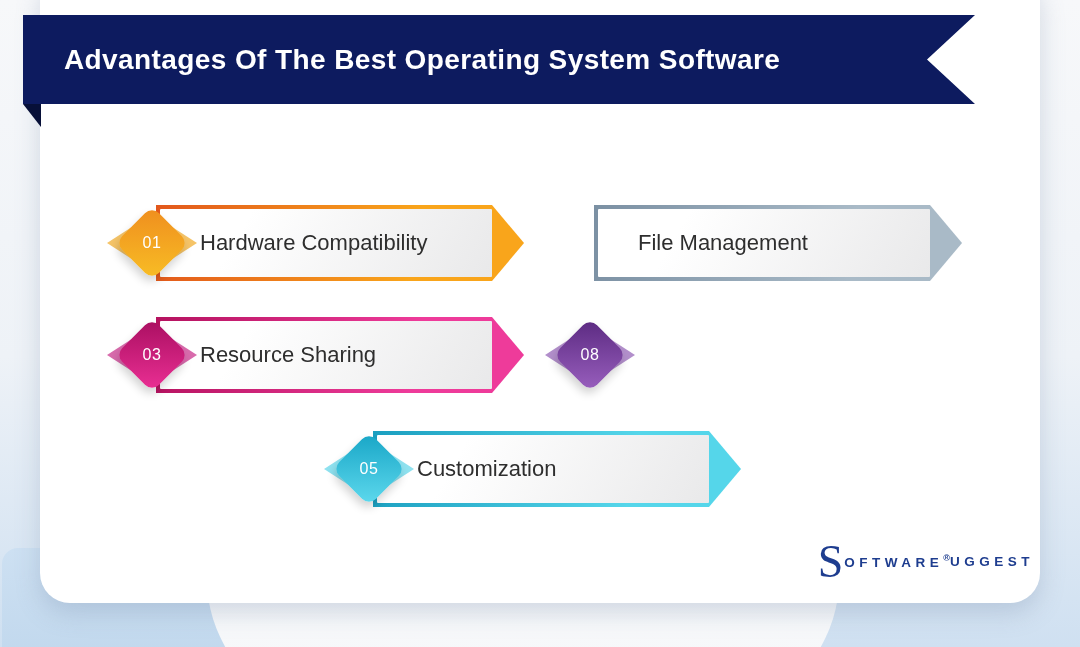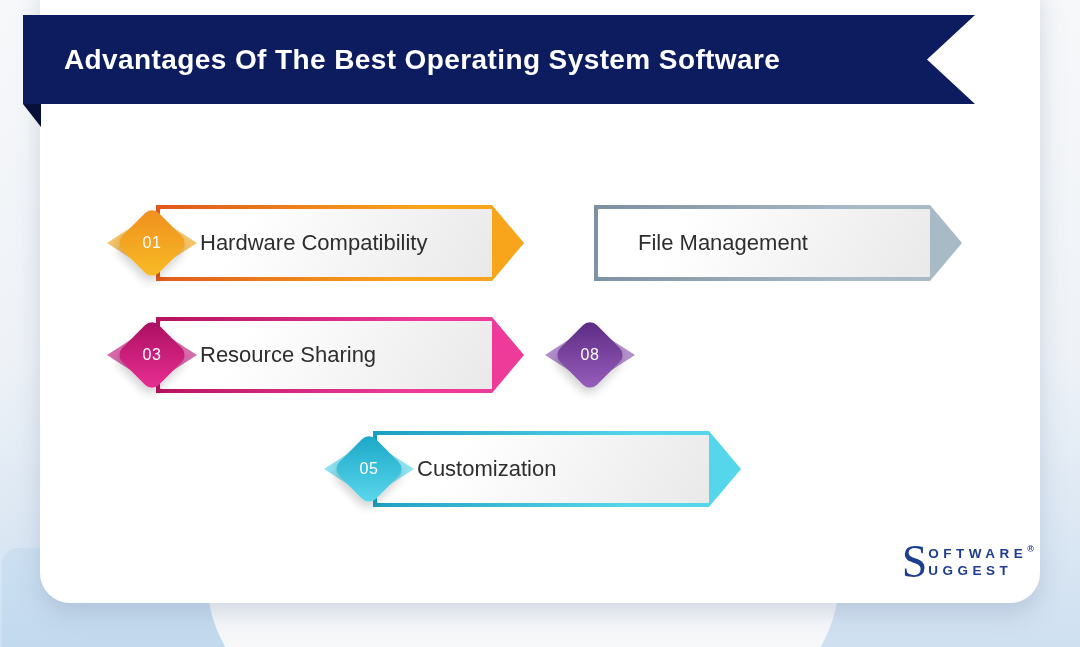--- a/index.html
+++ b/index.html
@@ -49,21 +49,21 @@
     background:var(--gh);clip-path:polygon(0 50%,50% 0,100% 50%,50% 100%);}
   .square{position:absolute;left:11px;top:11px;width:52px;height:52px;border-radius:10px;
     background:linear-gradient(135deg,var(--df) 0%,var(--dt) 100%);
     transform:rotate(45deg);box-shadow:3px 5px 10px rgba(0,0,0,.18);}
   .num{position:absolute;inset:0;display:flex;align-items:center;justify-content:center;
     color:#ffffff;font-size:16px;font-weight:500;letter-spacing:.5px;}
 
   
   .logo{position:absolute;right:46px;top:544px;display:flex;align-items:center;--logo:#1e3d8f;color:var(--logo);}
   .logo-s{font-family:"Liberation Serif",serif;font-size:46px;line-height:.78;font-weight:500;margin-right:1px;}
-  .logo-col{display:flex;flex-direction:column;}
+  .logo-col{display:flex;flex-direction:row;align-items:center;}
   .logo-line{font-size:13.5px;font-weight:700;letter-spacing:4.5px;line-height:1.3;}
   .logo-reg{font-size:9px;vertical-align:super;letter-spacing:0;}
 </style>
 </head>
 <body>
 
 <div id="stage">
 
   <div class="bg-corner-left"></div>
   <div class="bg-cloud"></div>

